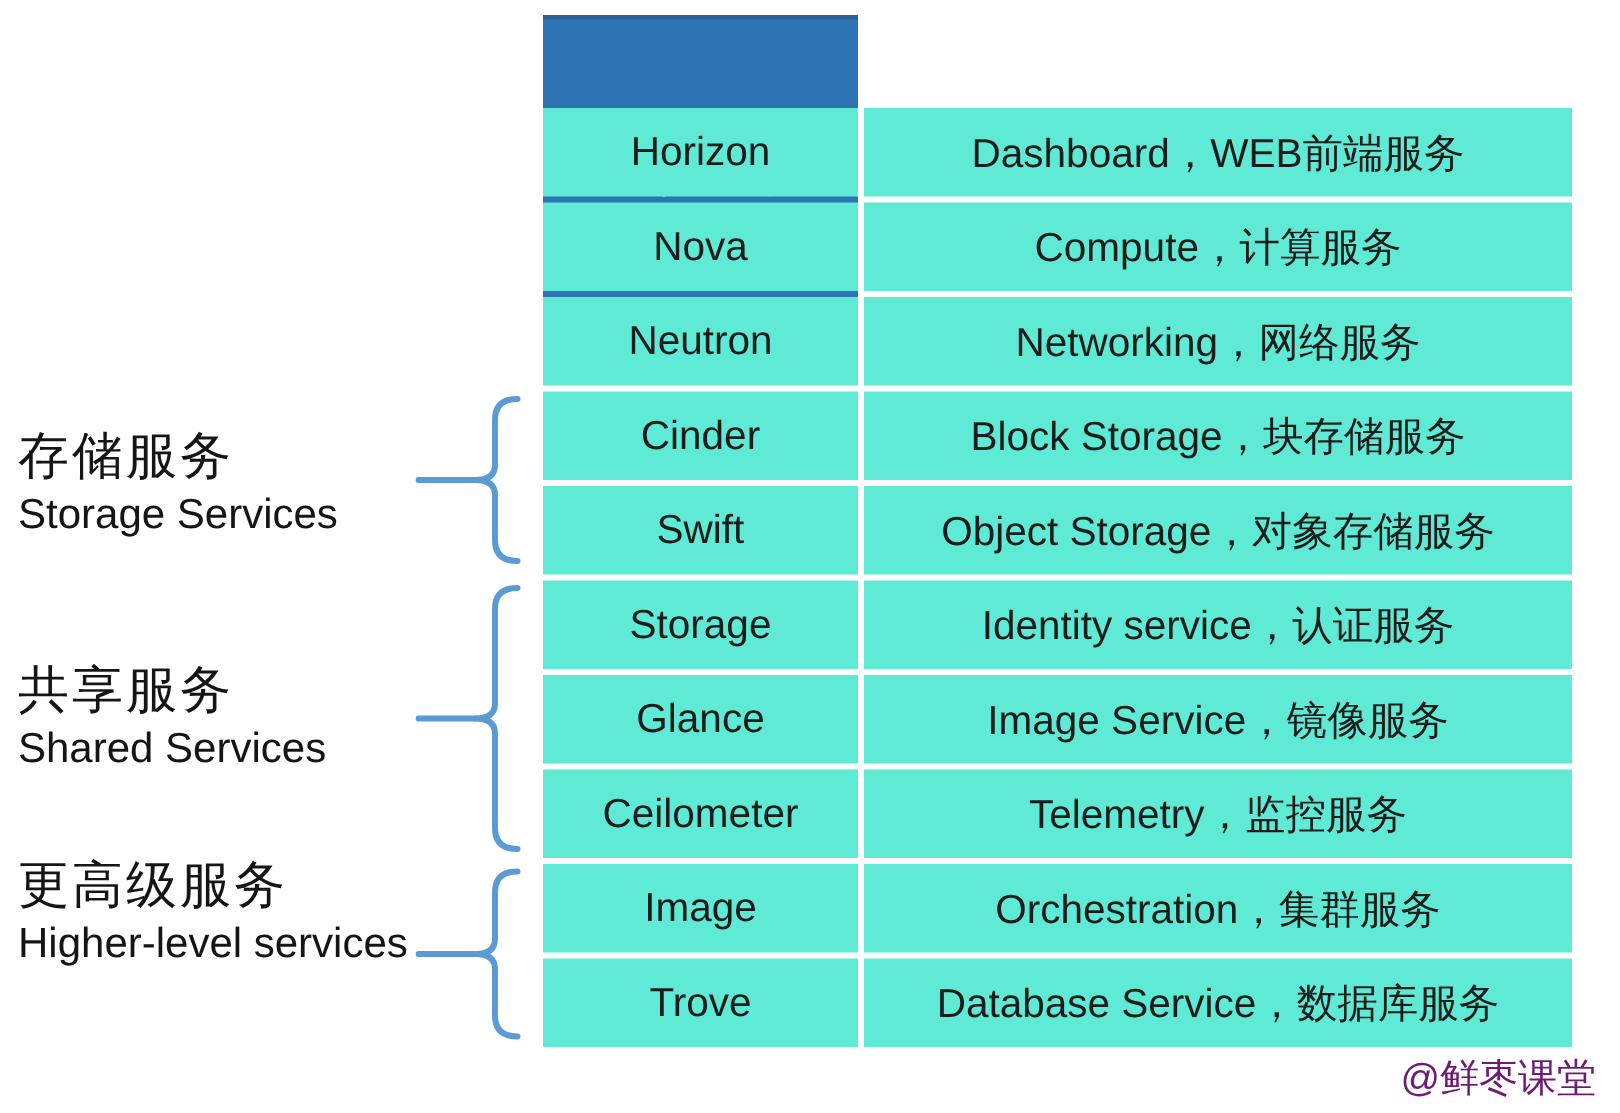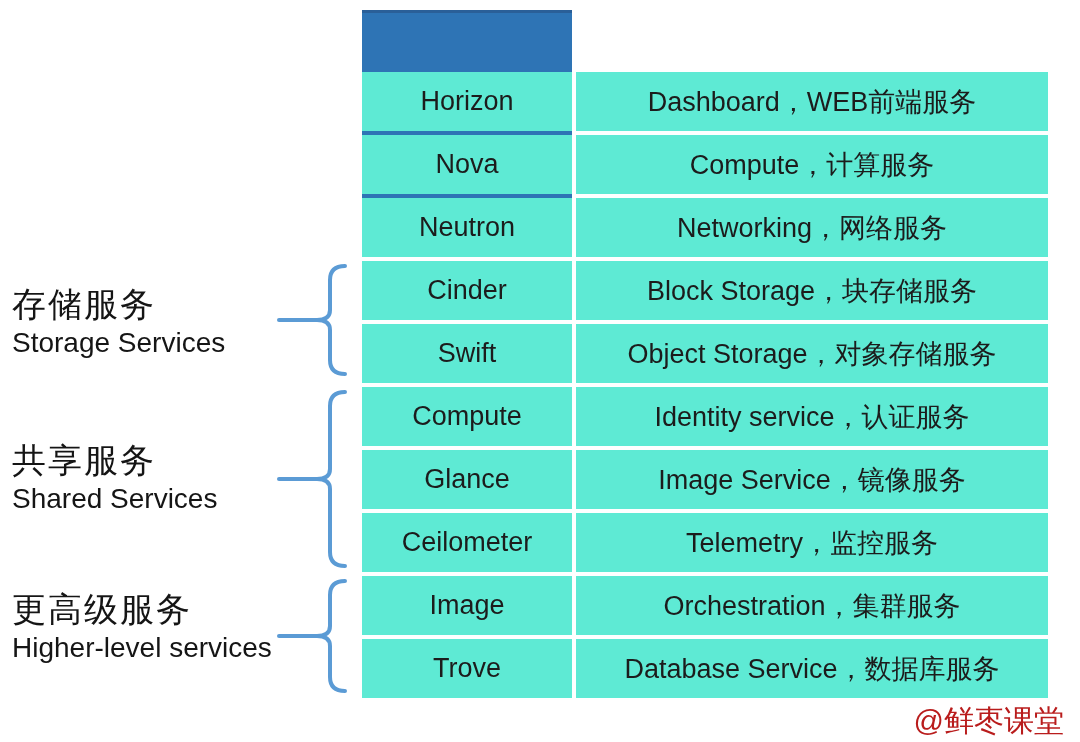--- a/index.html
+++ b/index.html
@@ -25,30 +25,30 @@
     border-top:3px solid #2A5F98;border-bottom:3px solid #2A5F98;
   }
   
   .group{
     position:absolute;left:12px;width:290px;text-align:left;color:#151515;
   }
   .group .zh{font-size:34px;line-height:44px;letter-spacing:2px;}
   .group .en{font-size:28px;line-height:34px;}
   .g1{top:282px;}
   .g2{top:438px;}
-  .g3{top:587px;}
+  .g3{top:568px;}
   
   .brace{position:absolute;left:277px;}
   .b1{top:263px;}
   .b2{top:389px;}
   .b3{top:578px;}
   .brace path{stroke:#5B9BD5;stroke-width:4;fill:none;stroke-linecap:round;stroke-linejoin:round;}
   
   .watermark{
-    position:absolute;right:16px;top:701px;font-size:30px;color:#b91c1c;text-align:right;
+    position:absolute;right:16px;top:701px;font-size:26px;color:#701a75;text-align:right;
   }
 </style>
 </head>
 <body>
 
 <div class="canvas">
 
   <div class="table">
     <div class="trow header">
       <div class="cell c1">组件名称</div>
@@ -68,21 +68,21 @@
     </div>
     <div class="trow">
       <div class="cell c1">Cinder</div>
       <div class="cell c2">Block Storage，块存储服务</div>
     </div>
     <div class="trow">
       <div class="cell c1">Swift</div>
       <div class="cell c2">Object Storage，对象存储服务</div>
     </div>
     <div class="trow">
-      <div class="cell c1">Compute</div>
+      <div class="cell c1">Storage</div>
       <div class="cell c2">Identity service，认证服务</div>
     </div>
     <div class="trow">
       <div class="cell c1">Glance</div>
       <div class="cell c2">Image Service，镜像服务</div>
     </div>
     <div class="trow">
       <div class="cell c1">Ceilometer</div>
       <div class="cell c2">Telemetry，监控服务</div>
     </div>

